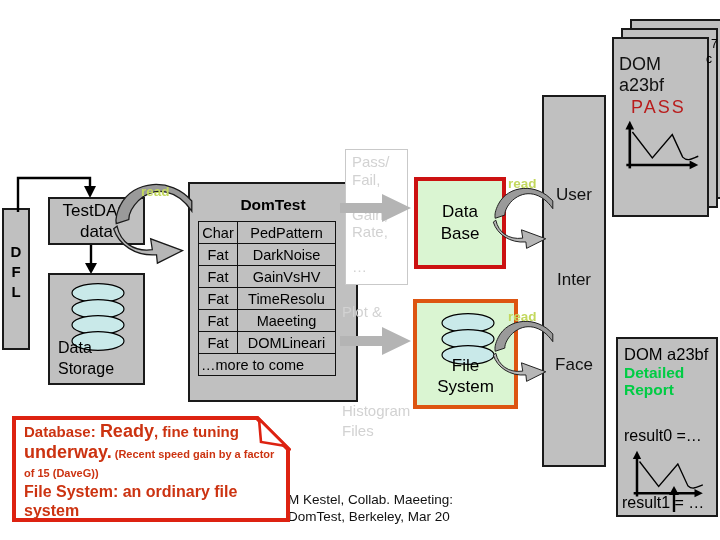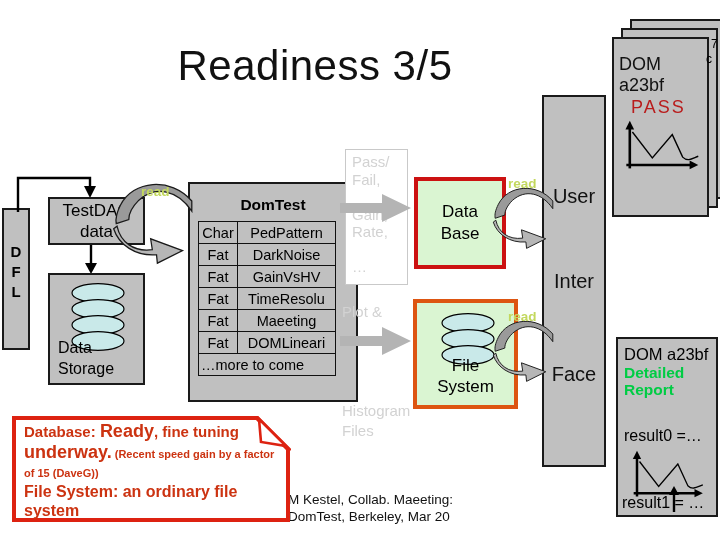--- a/index.html
+++ b/index.html
@@ -5,21 +5,21 @@
   html,body{margin:0;padding:0;background:#888;}
   .slide{position:relative;width:720px;height:540px;background:#ffffff;overflow:hidden;
          font-family:"Liberation Sans", sans-serif;color:#000;}
   .abs{position:absolute;}
   .pre{white-space:pre-line;}
   .gbox{position:absolute;background:#c0c0c0;border:2px solid #1a1a1a;box-sizing:border-box;}
   .greenbox{position:absolute;background:#daf5d2;box-sizing:border-box;display:flex;
             align-items:center;justify-content:center;text-align:center;}
   .title{position:absolute;left:150px;top:42px;width:330px;text-align:center;
          font-size:42px;color:#111;letter-spacing:0.5px;}
-  .vlabel{position:absolute;width:100%;text-align:center;font-size:20px;color:#111;}
+  .vlabel{position:absolute;width:100%;text-align:center;font-size:17px;color:#111;}
   .lighttxt{position:absolute;color:#d2d2d2;font-size:15px;line-height:18px;}
   .read-label{position:absolute;color:#c3d85e;font-size:13.5px;font-weight:bold;z-index:30;}
   .note{position:absolute;left:12px;top:416px;width:278px;height:106px;background:#fff;
         border:4.5px solid #dd2211;box-sizing:border-box;z-index:40;
         padding:1px 8px 0 8px;color:#cc3311;font-weight:bold;line-height:1.18;}
   .n-md{font-size:15px;} .n-lg{font-size:18px;} .n-sm{font-size:11px;} .n-fs{font-size:16px;}
   table.dt{border-collapse:collapse;}
   table.dt td{border:1.6px solid #111;background:#c0c0c0;height:21px;
               font-size:14.5px;text-align:center;padding:0 1px;}
   table.dt td.c1{width:36px;} table.dt td.c2{width:95px;}
@@ -47,38 +47,37 @@
       </symbol>
       <symbol id="block-arrow" viewBox="0 0 72 28">
         <polygon points="0,9 42,9 42,0 71,14 42,28 42,19 0,19" fill="#b4b4b4"></polygon>
       </symbol>
       <symbol id="db-disc" viewBox="0 0 56 20">
         <ellipse cx="28" cy="10" rx="26" ry="9.3" fill="#c9e9e9" stroke="#000" stroke-width="1.2"></ellipse>
       </symbol>
     </defs>
   </svg>
 
-  <div class="title">Readiness 3/5</div>
 
   <div class="gbox" style="left:630px;top:19px;width:97px;height:180px;"></div>
   <div class="gbox" style="left:621px;top:28px;width:97px;height:180px;"></div>
   <span class="abs" style="left:711px;top:37px;font-size:12px;z-index:6;">7</span>
   <div class="gbox" style="left:612px;top:37px;width:97px;height:180px;z-index:5;">
     <span class="cardtxt" style="left:5px;top:15px;">DOM a23bf</span>
     <span class="abs" style="left:17px;top:58px;font-size:18px;font-weight:normal;letter-spacing:2px;color:#b91c1c;">PASS</span>
     <svg class="abs" style="left:8px;top:80px;" width="78" height="52">
         <use href="#mini-chart"></use>
       </svg>
   </div>
   <span class="abs" style="left:706px;top:52px;font-size:12px;z-index:6;">c</span>
 
   <div class="gbox" style="left:542px;top:95px;width:64px;height:372px;">
     <span class="vlabel" style="top:88px;">User</span>
     <span class="vlabel" style="top:173px;">Inter</span>
-    <span class="vlabel" style="top:258px;margin-top:8px;">Face</span>
+    <span class="vlabel" style="top:258px;">Face</span>
   </div>
 
   <div class="gbox" style="left:2px;top:208px;width:28px;height:142px;">
     <div class="pre" style="padding-top:32px;text-align:center;font-size:15px;font-weight:bold;line-height:20px;">D
 F
 L</div>
   </div>
 
   <svg class="abs" style="left:6px;top:166px;" width="96" height="48">
     <path d="M12,46 L12,12 L84,12 L84,22" fill="none" stroke="#000" stroke-width="2.4"></path>

